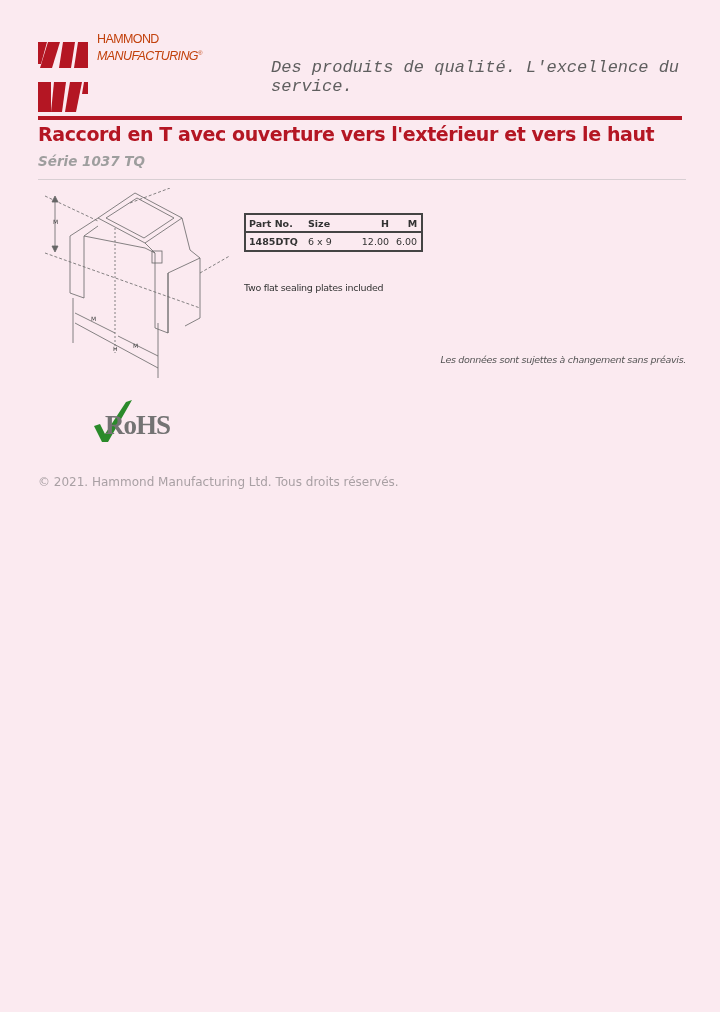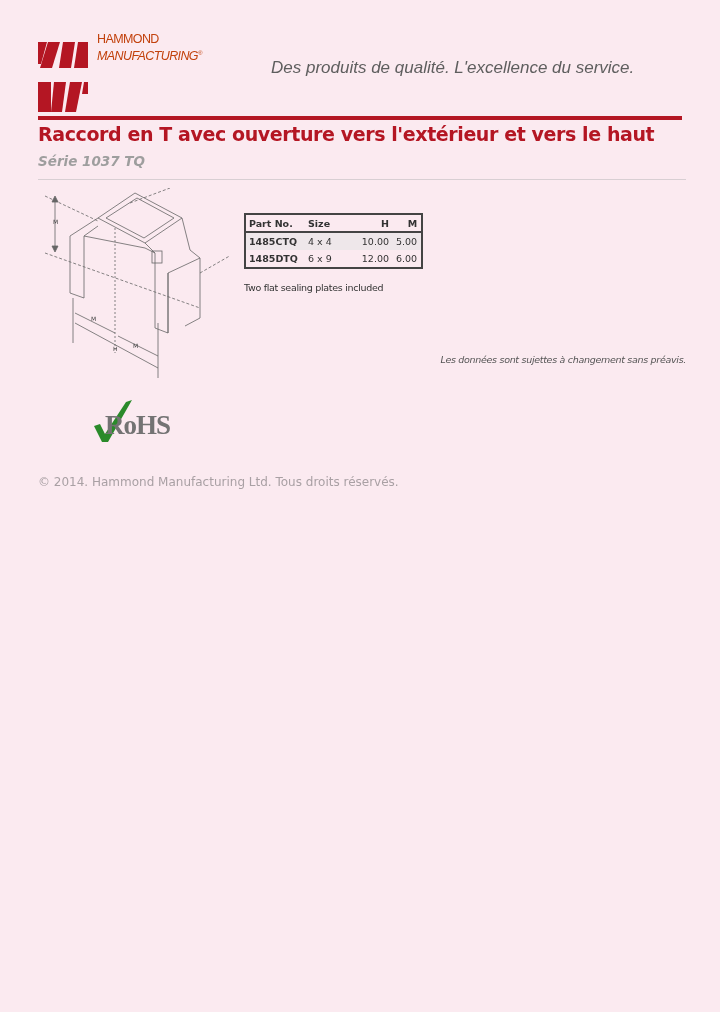--- a/index.html
+++ b/index.html
@@ -1,21 +1,21 @@
 <!DOCTYPE html>
 <html><head>
 <meta charset="utf-8">
 <style>
   html, body { margin:0; padding:0; }
   body { width:720px; height:1012px; background:#fbeaf0; position:relative; overflow:hidden; font-family:"DejaVu Sans", sans-serif; }
   .logo { position:absolute; left:38px; top:42px; width:50px; height:70px; }
   .brand { position:absolute; left:97px; top:32px; font-family:"Liberation Sans", sans-serif; font-weight:normal; font-size:12.5px; line-height:14px; color:#c2410c; letter-spacing:-0.6px; }
   .brand .l2 { font-style:italic; }
   .brand sup { font-size:6px; }
-  .tagline { position:absolute; left:271px; top:58px; font-family:Liberation Sans, sans-serif; font-style:italic; font-size:17px; color:#5e5e5e; }
+  .tagline { position:absolute; left:271px; top:58px; font-family:Liberation Mono, monospace; font-style:italic; font-size:17px; color:#5e5e5e; }
   .redbar { position:absolute; left:38px; top:116px; width:644px; height:4px; background:#b41623; }
   .title { position:absolute; left:38px; top:123px; font-family:"DejaVu Sans", sans-serif; font-weight:bold; font-size:19px; color:#b41623; letter-spacing:-0.4px; white-space:nowrap; }
   .subtitle { position:absolute; left:38px; top:153px; font-style:italic; font-weight:bold; font-size:13.5px; color:#9e9e9e; }
   .hr { position:absolute; left:38px; top:179px; width:648px; height:1px; background:#d8cfd3; }
   .diagram { position:absolute; left:40px; top:188px; width:190px; height:195px; }
   table.spec { position:absolute; left:244px; top:189px; border:2px solid #444; border-collapse:collapse; font-size:9.5px; color:#333; background:#fbeaf0;margin-top:24px; }
   table.spec th { font-weight:bold; text-align:left; padding:3px 4px 2px 3px; border-bottom:2px solid #444; color:#333; }
   table.spec td { padding:1px 4px 1px 3px; height:15px; }
   table.spec tr.alt td { background:#eee7ea; }
   table.spec td.pn { font-weight:bold; }
@@ -80,38 +80,32 @@
 <table class="spec">
   <thead>
     <tr>
       <th style="width:52px">Part No.</th>
       <th style="width:46px">Size</th>
       <th class="num" style="width:28px;text-align:right">H</th>
       <th class="num" style="width:20px;text-align:right">M</th>
     </tr>
   </thead>
   <tbody>
-    <tr class="alt">
-      <td class="pn">1485CTQ</td>
-      <td>4 x 4</td>
-      <td class="num">10.00</td>
-      <td class="num">5.00</td>
-    </tr>
     <tr>
       <td class="pn">1485DTQ</td>
       <td>6 x 9</td>
       <td class="num">12.00</td>
       <td class="num">6.00</td>
     </tr>
   </tbody>
 </table>
 <div class="note">Two flat sealing plates included</div>
 
 <div class="disclaimer">Les données sont sujettes à changement sans préavis.</div>
 
 <div class="rohs">
   <svg width="92" height="46" style="position:absolute;left:0;top:0">
     <path d="M2,28 L10,44 L16,44 L40,2 L34,4 L13,36 L8,26 Z" fill="#2a8a2a"></path>
   </svg>
   <div class="rohs-text">RoHS</div>
 </div>
 
-<div class="copyright">© 2014. Hammond Manufacturing Ltd. Tous droits réservés.</div>
+<div class="copyright">© 2021. Hammond Manufacturing Ltd. Tous droits réservés.</div>
 
 </body></html>

